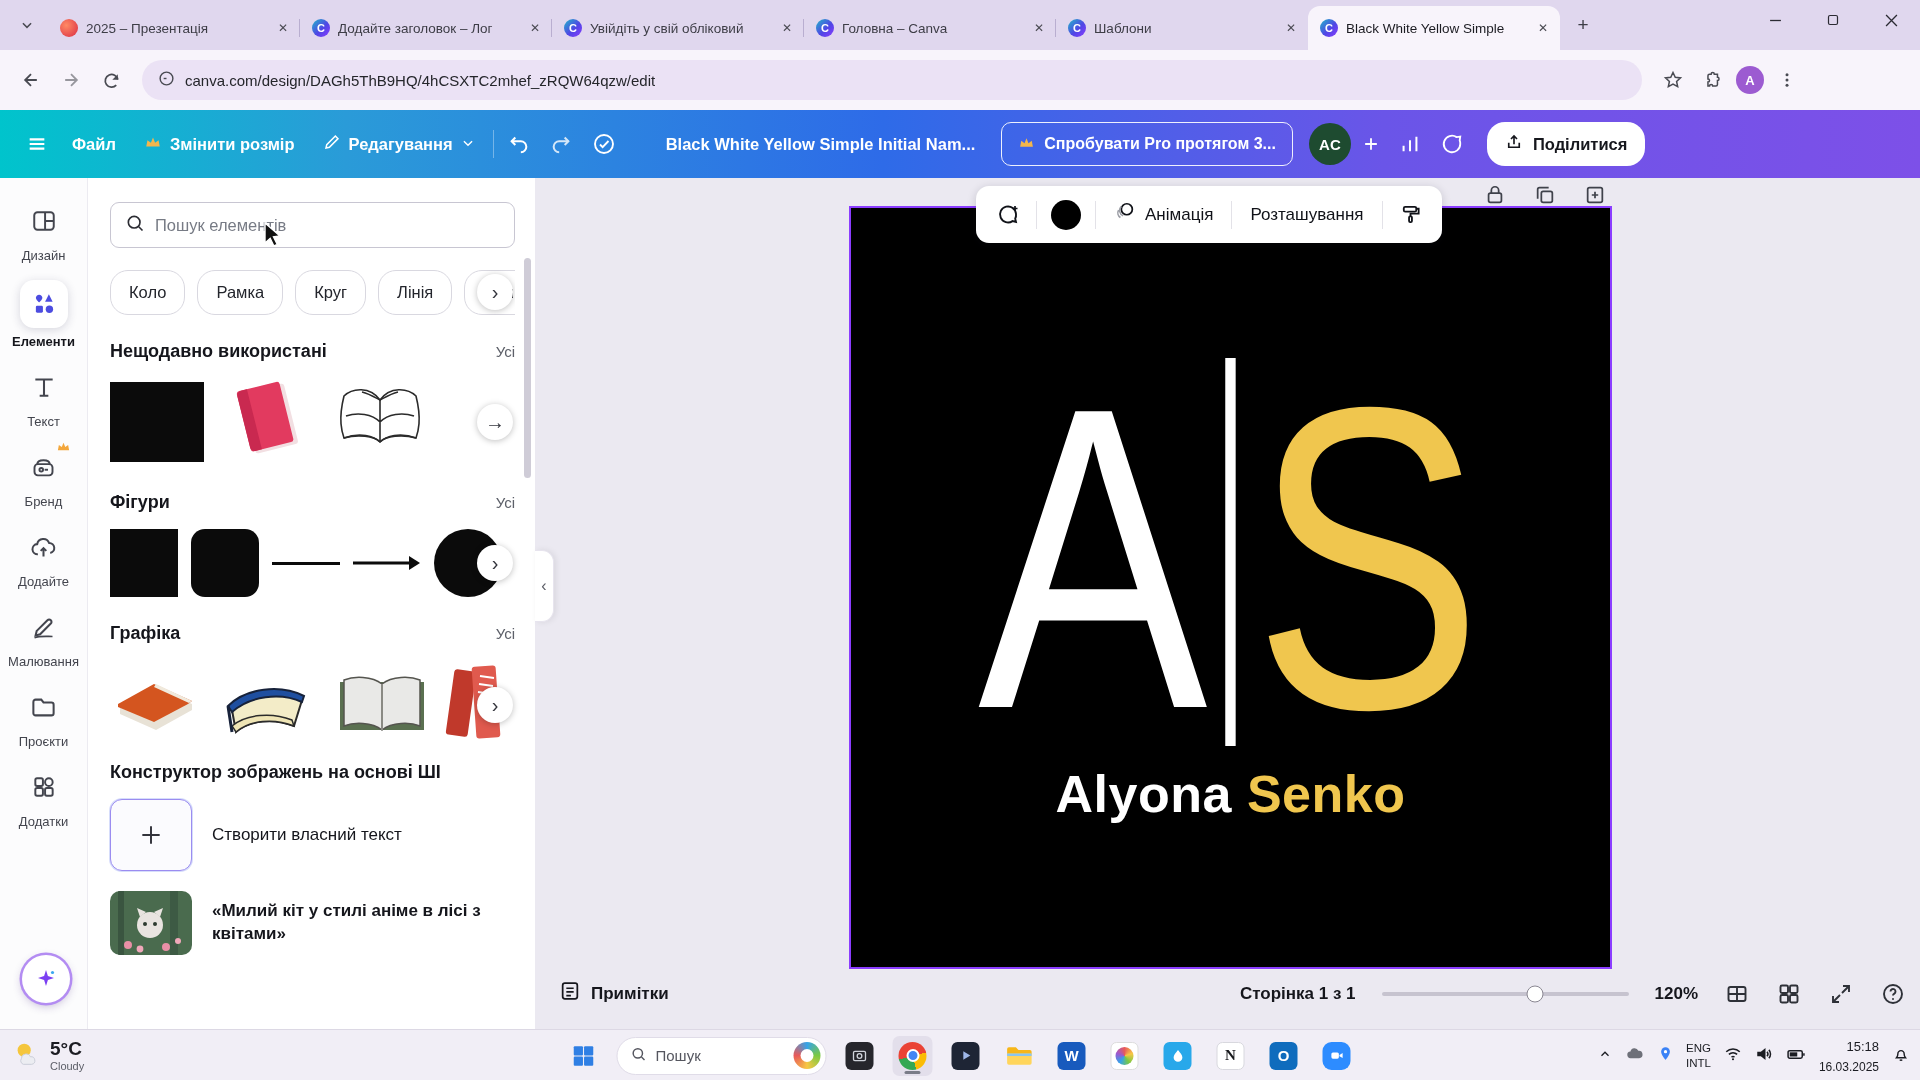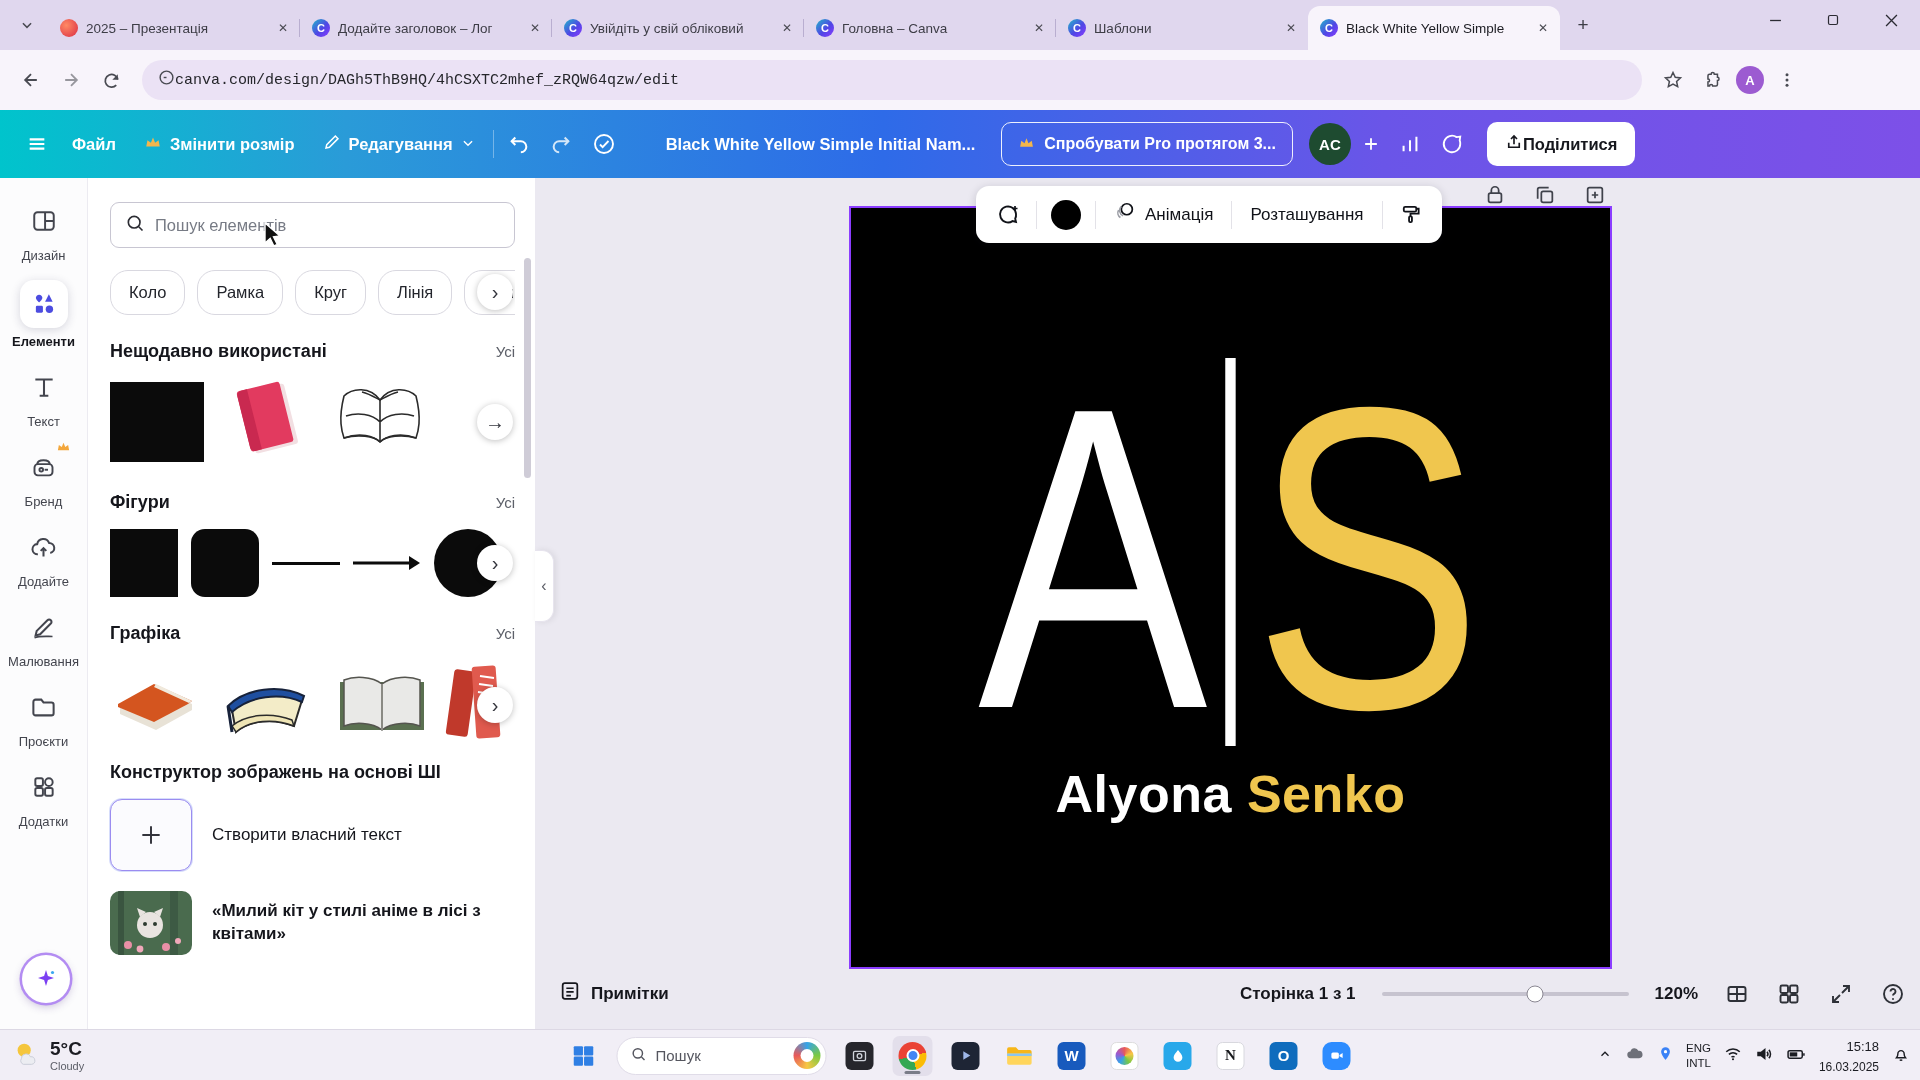--- a/index.html
+++ b/index.html
@@ -17,34 +17,34 @@
   .favicon { width:18px; height:18px; border-radius:50%; flex:none; display:flex; align-items:center; justify-content:center; color:#fff; font-size:11px; font-weight:700; }
   .fav-canva { background:linear-gradient(135deg,#22b8c9,#4f46e5 55%,#8b3dff); }
   .fav-pres { background:radial-gradient(circle at 35% 35%,#ff8a65,#e5484d 70%); }
   .tab-close { width:18px; height:18px; border-radius:50%; display:flex; align-items:center; justify-content:center; color:#4a4a52; font-size:12px; flex:none; }
   .newtab { width:30px; height:30px; margin-left:8px; display:flex; align-items:center; justify-content:center; color:#3d3d46; font-size:19px; }
   .win-controls { margin-left:auto; display:flex; height:50px; }
   .win-btn { width:58px; height:40px; display:flex; align-items:center; justify-content:center; color:#2b2b33; }
 
   .navbar { position:absolute; left:0; top:50px; width:1920px; height:60px; background:#f8f4fb; display:flex; align-items:center; padding:0 14px; gap:6px; }
   .nav-ic { width:34px; height:34px; border-radius:50%; display:flex; align-items:center; justify-content:center; color:#494a52; }
-  .url-pill { flex:1; max-width:1500px; height:40px; background:#ebe2f5; border-radius:20px; display:flex; align-items:center; padding:0 16px; margin:0 8px;font-family:Liberation Mono, monospace; }
+  .url-pill { flex:1; max-width:1500px; height:40px; background:#ebe2f5; border-radius:20px; display:flex; align-items:center; padding:0 16px; gap:10px; margin:0 8px; }
   .url-text { font-size:15px; color:#25262b; white-space:nowrap; overflow:hidden; }
   .profile-dot { width:28px; height:28px; border-radius:50%; background:#9c5bd1; color:#fff; font-size:13px; font-weight:700; display:flex; align-items:center; justify-content:center; }
 
   
   .canva-header { position:absolute; left:0; top:110px; width:1920px; height:68px;
     background:linear-gradient(90deg,#00c4cc 0%,#2a9bd8 18%,#2e6be8 46%,#6a55e8 72%,#7d50e8 100%);
     display:flex; align-items:center; color:#fff; padding:0 16px; }
   .hdr-item { display:flex; align-items:center; gap:8px; font-size:16.5px; font-weight:600; padding:0 14px; height:44px; border-radius:8px; white-space:nowrap; }
   .hdr-sep { width:1px; height:28px; background:rgba(255,255,255,.35); margin:0 4px; }
   .hdr-title { font-size:16.5px; font-weight:600; margin:0 26px 0 40px; white-space:nowrap; overflow:hidden; max-width:330px; }
   .pro-btn { border:1.5px solid rgba(255,255,255,.9); border-radius:10px; height:44px; display:flex; align-items:center; gap:9px; padding:0 16px; font-size:16px; font-weight:600; white-space:nowrap; }
   .avatar-ac { width:42px; height:42px; border-radius:50%; background:#1e4b30; display:flex; align-items:center; justify-content:center; font-size:15px; font-weight:700; margin-left:16px; }
-  .share-btn { background:#fff; color:#16171d; height:44px; border-radius:10px; display:flex; align-items:center; gap:0; padding:0 18px; font-size:16.5px; font-weight:700; margin-left:14px; }
+  .share-btn { background:#fff; color:#16171d; height:44px; border-radius:18px; display:flex; align-items:center; gap:10px; padding:0 18px; font-size:16.5px; font-weight:700; margin-left:14px; }
 
   
   .editor { position:absolute; left:0; top:178px; width:1920px; height:851px; }
   .sidebar { position:absolute; left:0; top:0; width:88px; height:851px; background:#fcfcfd; border-right:1px solid #ecebf1; display:flex; flex-direction:column; align-items:center; padding-top:22px; }
   .side-item { width:84px; display:flex; flex-direction:column; align-items:center; gap:6px; margin-bottom:17px; color:#43454e; }
   .side-icon { width:48px; height:42px; display:flex; align-items:center; justify-content:center; position:relative; }
   .side-item.active .side-icon { background:#fff; border-radius:14px; height:48px; box-shadow:0 2px 10px rgba(40,40,80,.18); }
   .side-label { font-size:13px; }
   .side-item.active .side-label { color:#15161c; font-weight:600; }
   .crown-badge { position:absolute; top:-7px; right:-3px; }

